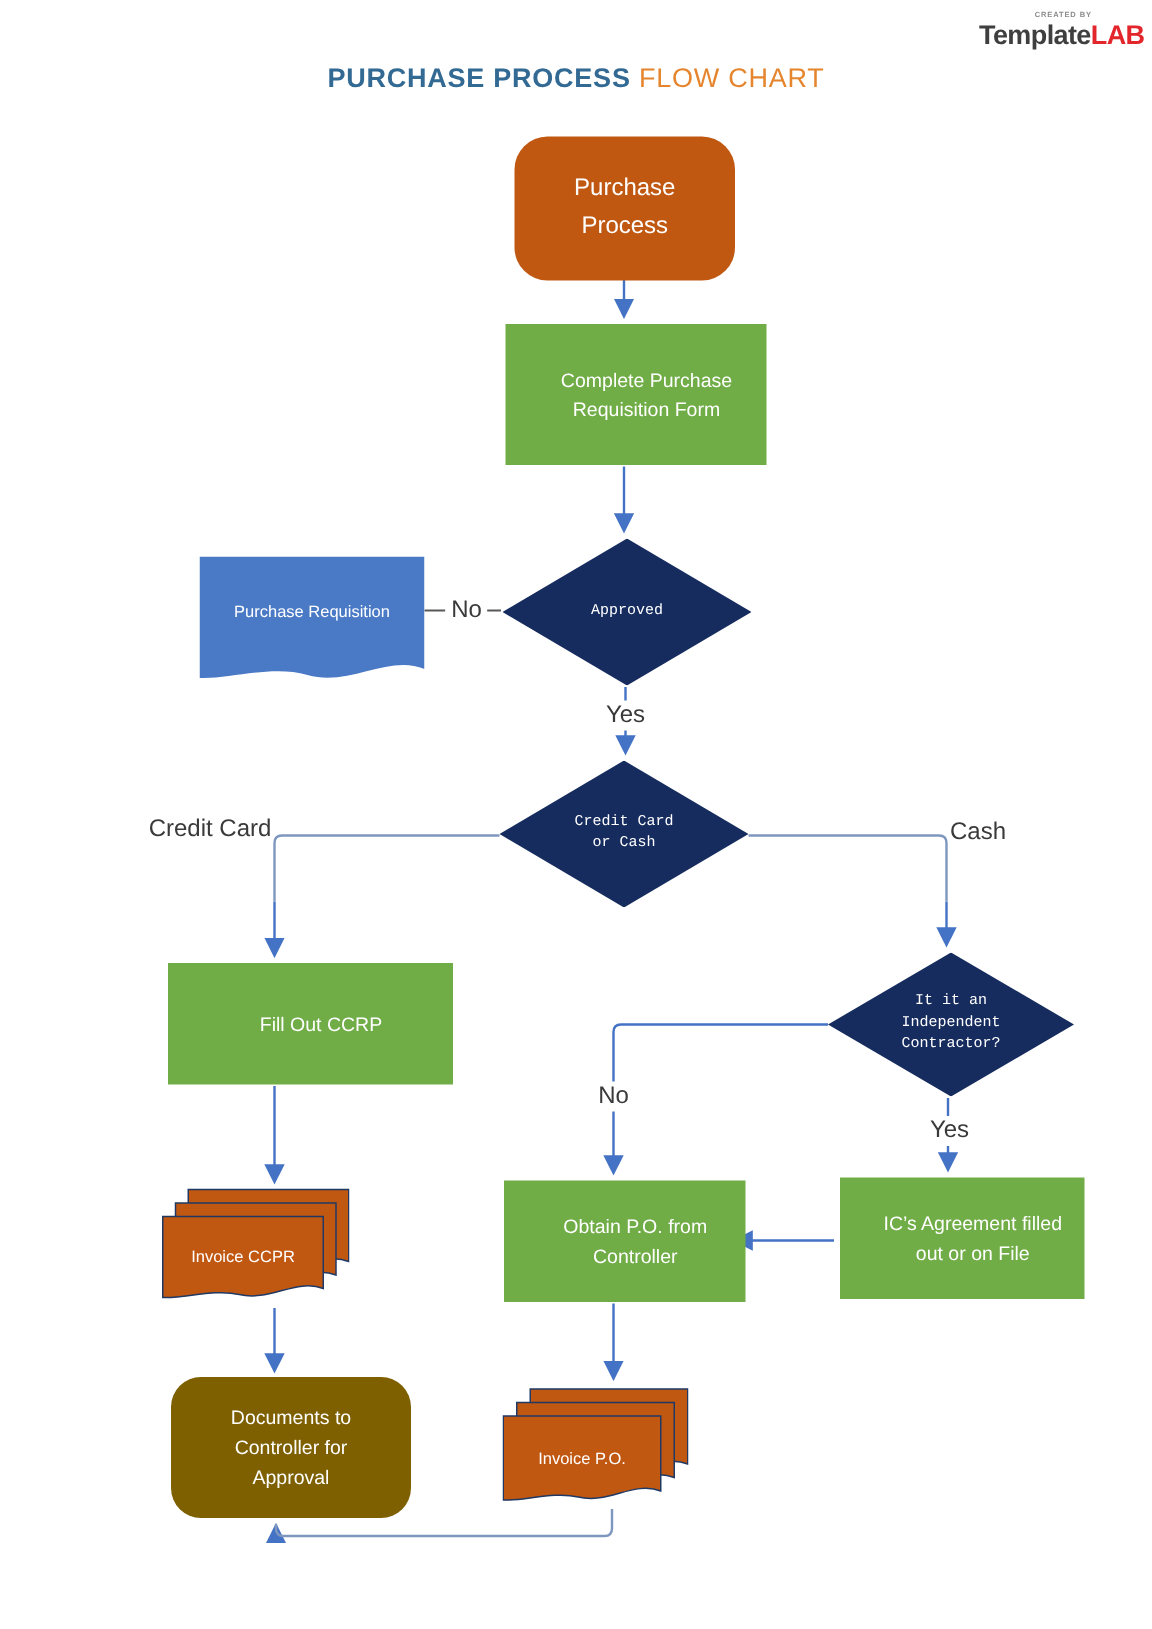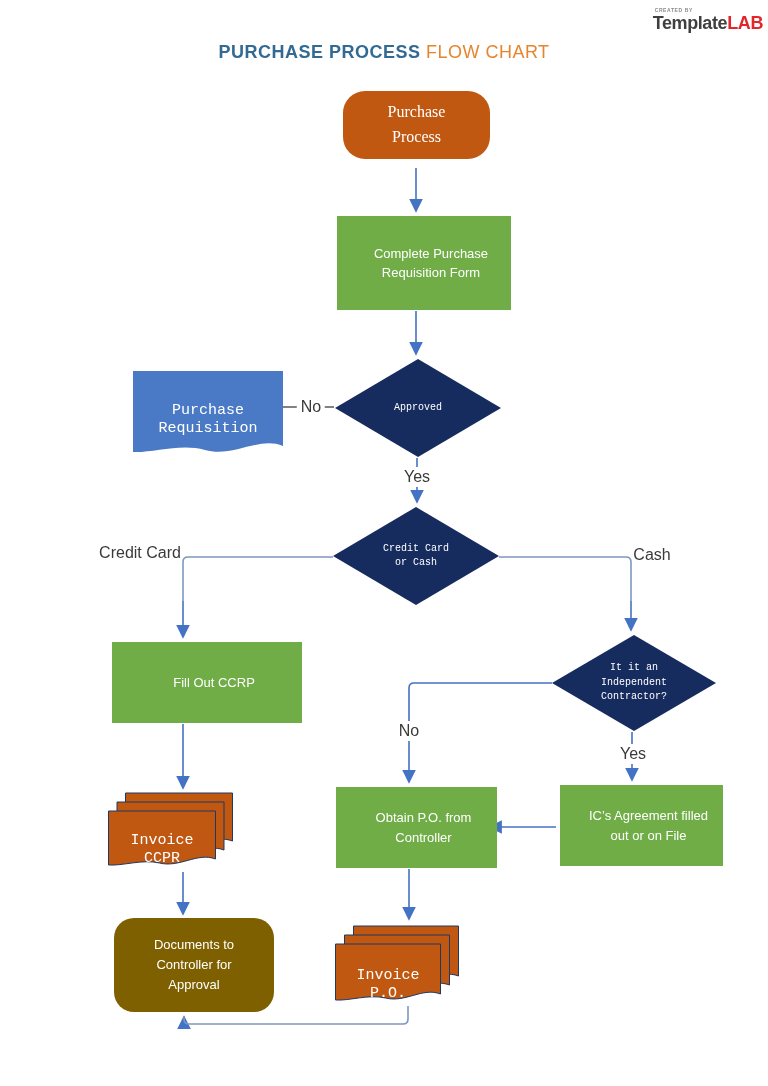--- a/index.html
+++ b/index.html
@@ -4,21 +4,21 @@
 <style>
   html,body{margin:0;padding:0;background:#ffffff;}
   body{width:768px;height:1086px;position:relative;overflow:hidden;
        font-family:"Liberation Sans",sans-serif;}
 
   
   .title{position:absolute;top:42px;left:0;width:768px;text-align:center;
          font-size:18px;letter-spacing:.5px;white-space:nowrap;}
   .title .t-blue{color:#336A94;font-weight:bold;}
   .title .t-orange{color:#E5862F;font-weight:normal;}
-  .logo{position:absolute;top:8px;right:5px;text-align:left;line-height:1;}
+  .logo{position:absolute;top:8px;right:5px;text-align:center;line-height:1;}
   .logo .created{font-size:5px;letter-spacing:.6px;color:#8a8a8a;
                  font-weight:bold;margin:0 0 1px 2px;}
   .logo .brand{font-size:18px;font-weight:bold;color:#3F3F3F;letter-spacing:-.4px;}
   .logo .brand .lab{color:#E3262C;}
 
   
   svg.wires{position:absolute;left:0;top:0;z-index:1;}
 
   
   .node{position:absolute;z-index:2;display:flex;align-items:center;
@@ -27,21 +27,21 @@
   .node .ln{white-space:nowrap;}
   .terminator{background:#C05812;border-radius:22px;font-size:16px;line-height:1.55;}
   .process{background:#70AD47;padding-left:14px;}
   .decision{background:#162C5E;
             clip-path:polygon(50% 0%,100% 50%,50% 100%,0% 50%);
             font-size:10px;line-height:1.45;font-family:Liberation Mono, monospace;}
   .terminator.gold{background:#7E6000;border-radius:20px;font-size:13px;line-height:1.55;}
 
   .docwrap{position:absolute;z-index:2;}
   .docwrap .doctext{position:absolute;left:0;width:100%;text-align:center;
-                    color:#fff;font-size:15px;line-height:1.2;z-index:3;font-family:Liberation Mono, monospace;}
+                    color:#fff;font-size:11px;line-height:1.2;z-index:3;}
 
   
   .elabel{position:absolute;z-index:3;transform:translate(-50%,-50%);
           color:#3A3A3A;font-size:16px;white-space:nowrap;}
   .elabel.mask{background:#ffffff;padding:1px 4px;}
 </style>
 </head>
 <body>
 
 <div class="title">
@@ -76,21 +76,21 @@
   <g stroke="#7E97BF" stroke-width="1.6" fill="none">
     <path d="M333 557 H188 Q183 557 183 562 V601"></path>
     <path d="M499 557 H626 Q631 557 631 562 V601"></path>
     <path d="M408 1006 V1019 Q408 1024 403 1024 H189 Q184 1024 184 1019 V1016"></path>
   </g>
   <g stroke="#595959" stroke-width="1.4" fill="none">
     <path d="M283 407 H334"></path>
   </g>
 </svg>
 
-<div class="node terminator" style="left:343px;top:91px;width:147px;height:68px;font-family:Liberation Serif, serif;">
+<div class="node terminator" style="left:343px;top:91px;width:147px;height:96px;">
   <div>
       <div class="ln">Purchase</div>
       <div class="ln">Process</div>
     </div>
 </div>
 
 <div class="node process" style="left:337px;top:216px;width:160px;height:94px;">
   <div>
       <div class="ln">Complete Purchase</div>
       <div class="ln">Requisition Form</div>

